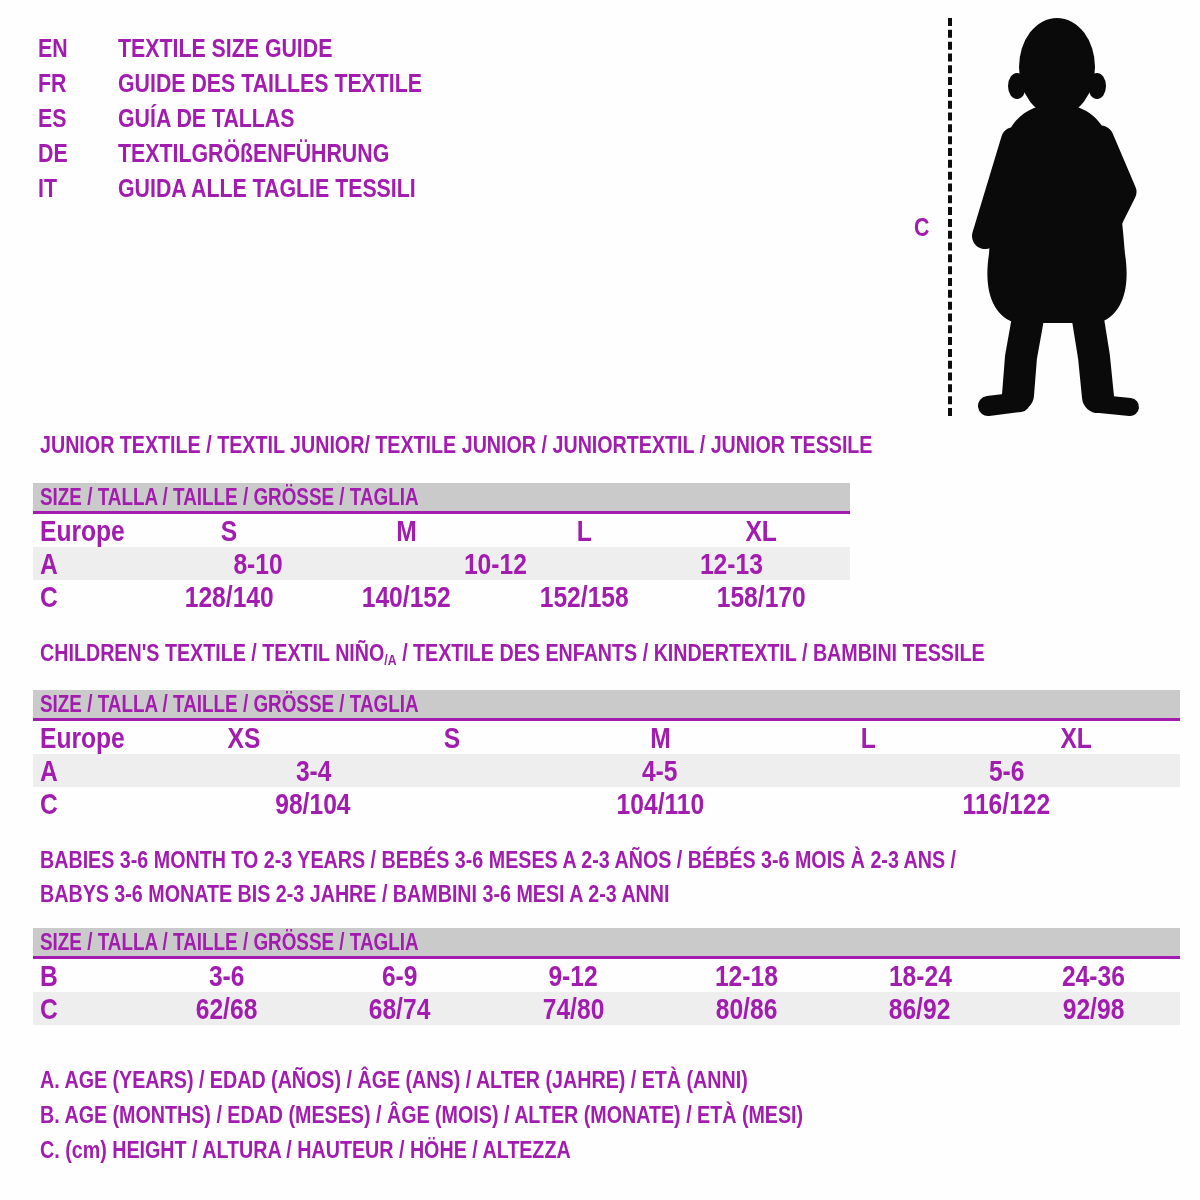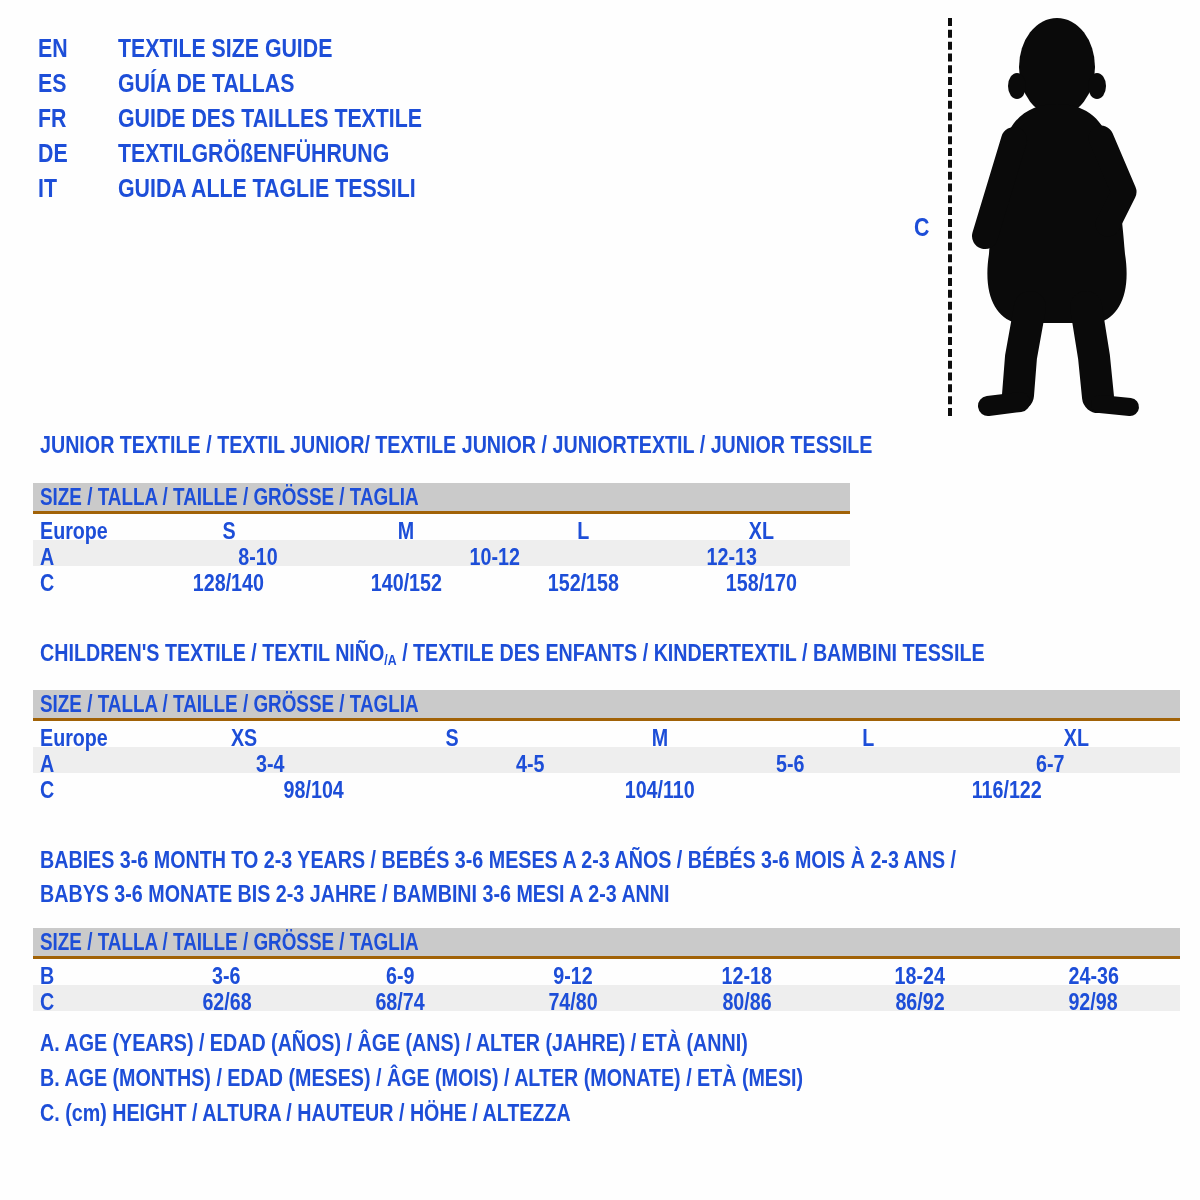--- a/index.html
+++ b/index.html
@@ -1,59 +1,59 @@
 <!DOCTYPE html>
 <html><head>
 <meta charset="utf-8">
 <style>
   html,body{margin:0;padding:0;background:#fff;}
   .page{position:relative;width:1200px;height:1200px;background:#fefefe;overflow:hidden;
-        font-family:"Liberation Sans","DejaVu Sans",sans-serif;color:#1d4ed8;font-weight:700;}
+        font-family:"Liberation Sans","DejaVu Sans",sans-serif;color:#a21caf;font-weight:700;}
   
   .sq{display:inline-block;transform:scaleX(0.82);transform-origin:0 50%;white-space:nowrap;}
   .sqc{display:inline-block;transform:scaleX(0.82);transform-origin:50% 50%;white-space:nowrap;}
   
   .lang-list{position:absolute;left:38px;top:31px;}
   .lang-row{display:flex;height:35px;line-height:35px;font-size:26px;}
   .lang-code{width:80px;}
   
   .dash-line{position:absolute;left:948px;top:18px;height:398px;width:0;border-left:4px dashed #0d0d0d;}
   .c-marker{position:absolute;left:914px;top:212px;font-size:26px;}
   .silhouette{position:absolute;left:958px;top:12px;}
   
   .sec-title{position:absolute;left:40px;font-size:24px;line-height:27px;transform:scaleX(0.82);transform-origin:0 50%;white-space:nowrap;}
   .sub{font-size:15px;vertical-align:-4px;}
   
   .table{position:absolute;left:33px;}
-  .size-bar{height:28px;line-height:28px;background:#cacaca;border-bottom:3px solid #a16207;padding-left:7px;font-size:23px;}
-  .trow{display:flex;height:26px;line-height:33px;font-size:24px;}
+  .size-bar{height:28px;line-height:28px;background:#cacaca;border-bottom:3px solid #a21caf;padding-left:7px;font-size:23px;}
+  .trow{display:flex;height:33px;line-height:33px;font-size:30px;}
   .trow.alt{background:#eeeeee;}
   .tlabel{width:107px;padding-left:7px;box-sizing:border-box;}
   .tcell{flex:1;text-align:center;}
   
-  .legend{position:absolute;left:40px;top:1025px;}
+  .legend{position:absolute;left:40px;top:1062px;}
   .legend-line{height:35px;line-height:35px;font-size:24px;transform:scaleX(0.82);transform-origin:0 50%;white-space:nowrap;}
 </style>
 </head>
 <body>
 
 <div class="page">
 
   <div class="lang-list">
     <div class="lang-row">
       <span class="lang-code"><span class="sq">EN</span></span>
       <span class="sq">TEXTILE SIZE GUIDE</span>
     </div>
     <div class="lang-row">
+      <span class="lang-code"><span class="sq">FR</span></span>
+      <span class="sq">GUIDE DES TAILLES TEXTILE</span>
+    </div>
+    <div class="lang-row">
       <span class="lang-code"><span class="sq">ES</span></span>
       <span class="sq">GUÍA DE TALLAS</span>
-    </div>
-    <div class="lang-row">
-      <span class="lang-code"><span class="sq">FR</span></span>
-      <span class="sq">GUIDE DES TAILLES TEXTILE</span>
     </div>
     <div class="lang-row">
       <span class="lang-code"><span class="sq">DE</span></span>
       <span class="sq">TEXTILGRÖßENFÜHRUNG</span>
     </div>
     <div class="lang-row">
       <span class="lang-code"><span class="sq">IT</span></span>
       <span class="sq">GUIDA ALLE TAGLIE TESSILI</span>
     </div>
   </div>
@@ -111,21 +111,20 @@
       <div class="tcell"><span class="sqc">S</span></div>
       <div class="tcell"><span class="sqc">M</span></div>
       <div class="tcell"><span class="sqc">L</span></div>
       <div class="tcell"><span class="sqc">XL</span></div>
     </div>
     <div class="trow alt">
       <div class="tlabel"><span class="sq">A</span></div>
       <div class="tcell"><span class="sqc">3-4</span></div>
       <div class="tcell"><span class="sqc">4-5</span></div>
       <div class="tcell"><span class="sqc">5-6</span></div>
-      <div class="tcell"><span class="sqc">6-7</span></div>
     </div>
     <div class="trow">
       <div class="tlabel"><span class="sq">C</span></div>
       <div class="tcell"><span class="sqc">98/104</span></div>
       <div class="tcell"><span class="sqc">104/110</span></div>
       <div class="tcell"><span class="sqc">116/122</span></div>
     </div>
   </div>
 
   <div class="sec-title" style="top:846px;">BABIES 3-6 MONTH TO 2-3 YEARS / BEBÉS 3-6 MESES A 2-3 AÑOS / BÉBÉS 3-6 MOIS À 2-3 ANS /</div>

